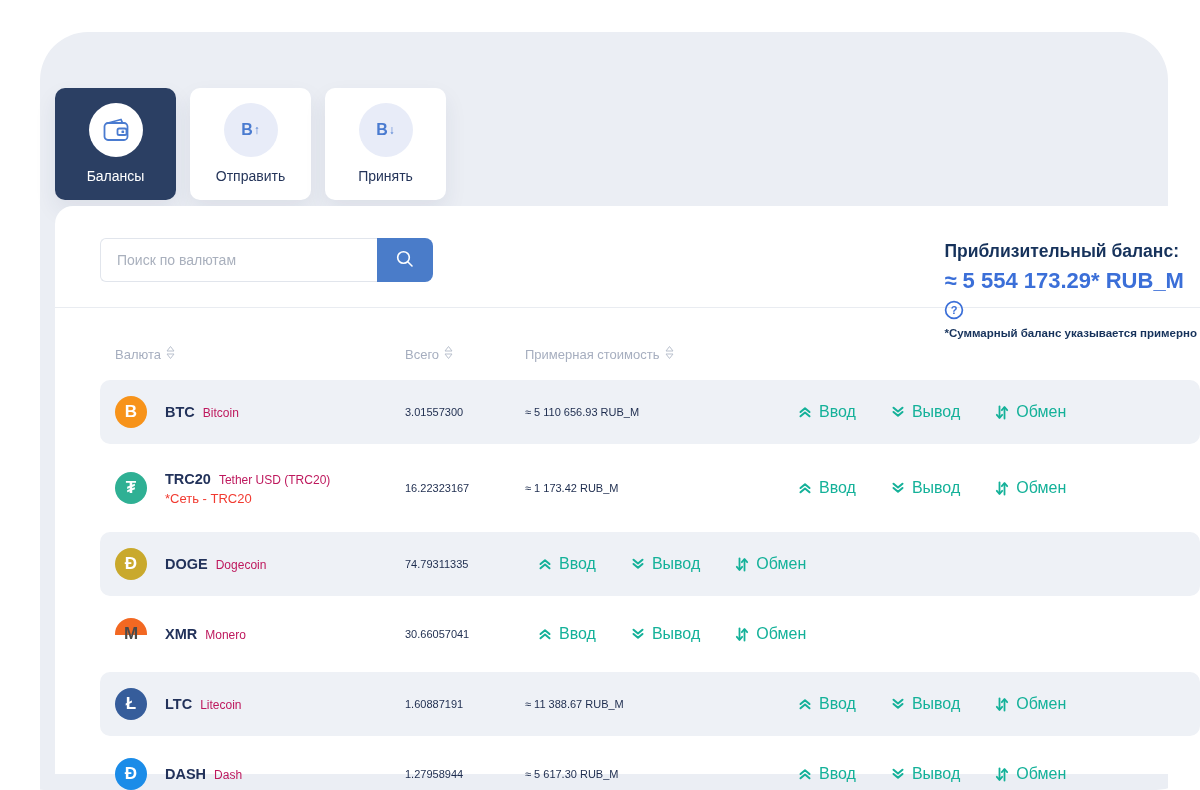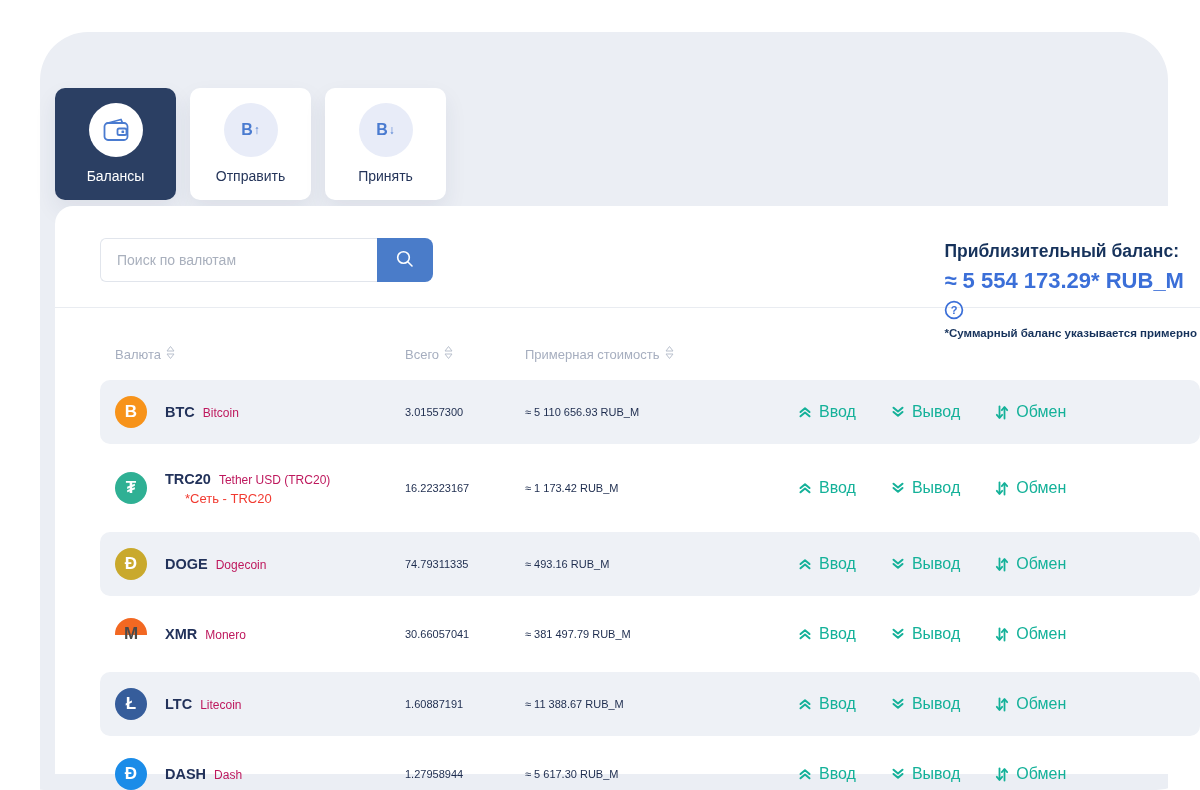--- a/index.html
+++ b/index.html
@@ -45,21 +45,21 @@
   .rows { display:flex; flex-direction:column; gap:6px; }
   .row { display:grid; grid-template-columns:305px 120px 260px 1fr; align-items:center; min-height:64px; border-radius:10px; }
   .row.gray { background:#eef1f6; }
   .row.tall { min-height:76px; }
   .cell-coin { display:flex; align-items:center; gap:18px; padding-left:15px; }
   .coin-icon { width:32px; height:32px; min-width:32px; border-radius:50%; display:flex; align-items:center; justify-content:center;
                font-weight:bold; font-size:17px; color:#fff; }
   .coin-names .line1 { display:flex; align-items:baseline; gap:8px; }
   .coin-symbol { font-size:14.5px; font-weight:bold; color:#22325a; }
   .coin-name { font-size:12px; color:#be185d; }
-  .coin-network { font-size:13px; color:#f13a30; margin-top:4px;margin-left:20px; }
+  .coin-network { font-size:13px; color:#f13a30; margin-top:4px; }
   .cell-amount, .cell-value { font-size:11px; color:#1d2c4e; }
   .cell-actions { display:flex; align-items:center; gap:35px; padding-left:13px; }
   .action { display:flex; align-items:center; gap:7px; color:#14b199; font-size:16px; cursor:pointer; white-space:nowrap; }
   .action svg { display:block; }
 </style>
 </head>
 <body>
 
 <div class="canvas">
   <div class="panel">
@@ -249,21 +249,20 @@
       <div class="coin-icon" style="background: rgb(201, 169, 44); color: rgb(255, 255, 255);">Ð</div>
       <div class="coin-names">
         <div class="line1">
           <span class="coin-symbol">DOGE</span>
           <span class="coin-name">Dogecoin</span>
         </div>
 
       </div>
     </div>
     <div class="cell-amount">74.79311335</div>
-    <div class="cell-value">≈ 493.16 RUB_M</div>
     <div class="cell-actions">
       <span class="action">
         <span>
           <svg width="14" height="14" viewBox="0 0 14 14" fill="none" stroke="#14b199" stroke-width="2" stroke-linecap="round" stroke-linejoin="round">
             <path d="M2.5 7 L7 3.2 L11.5 7"></path>
                       <path d="M2.5 11.3 L7 7.5 L11.5 11.3"></path>
           </svg>
         </span>
         <span class="action-label">Ввод</span>
       </span>
@@ -295,21 +294,20 @@
       <div class="coin-icon" style="background: linear-gradient(rgb(242, 104, 34) 54%, rgb(255, 255, 255) 54%); color: rgb(74, 74, 74);">M</div>
       <div class="coin-names">
         <div class="line1">
           <span class="coin-symbol">XMR</span>
           <span class="coin-name">Monero</span>
         </div>
 
       </div>
     </div>
     <div class="cell-amount">30.66057041</div>
-    <div class="cell-value">≈ 381 497.79 RUB_M</div>
     <div class="cell-actions">
       <span class="action">
         <span>
           <svg width="14" height="14" viewBox="0 0 14 14" fill="none" stroke="#14b199" stroke-width="2" stroke-linecap="round" stroke-linejoin="round">
             <path d="M2.5 7 L7 3.2 L11.5 7"></path>
                       <path d="M2.5 11.3 L7 7.5 L11.5 11.3"></path>
           </svg>
         </span>
         <span class="action-label">Ввод</span>
       </span>

